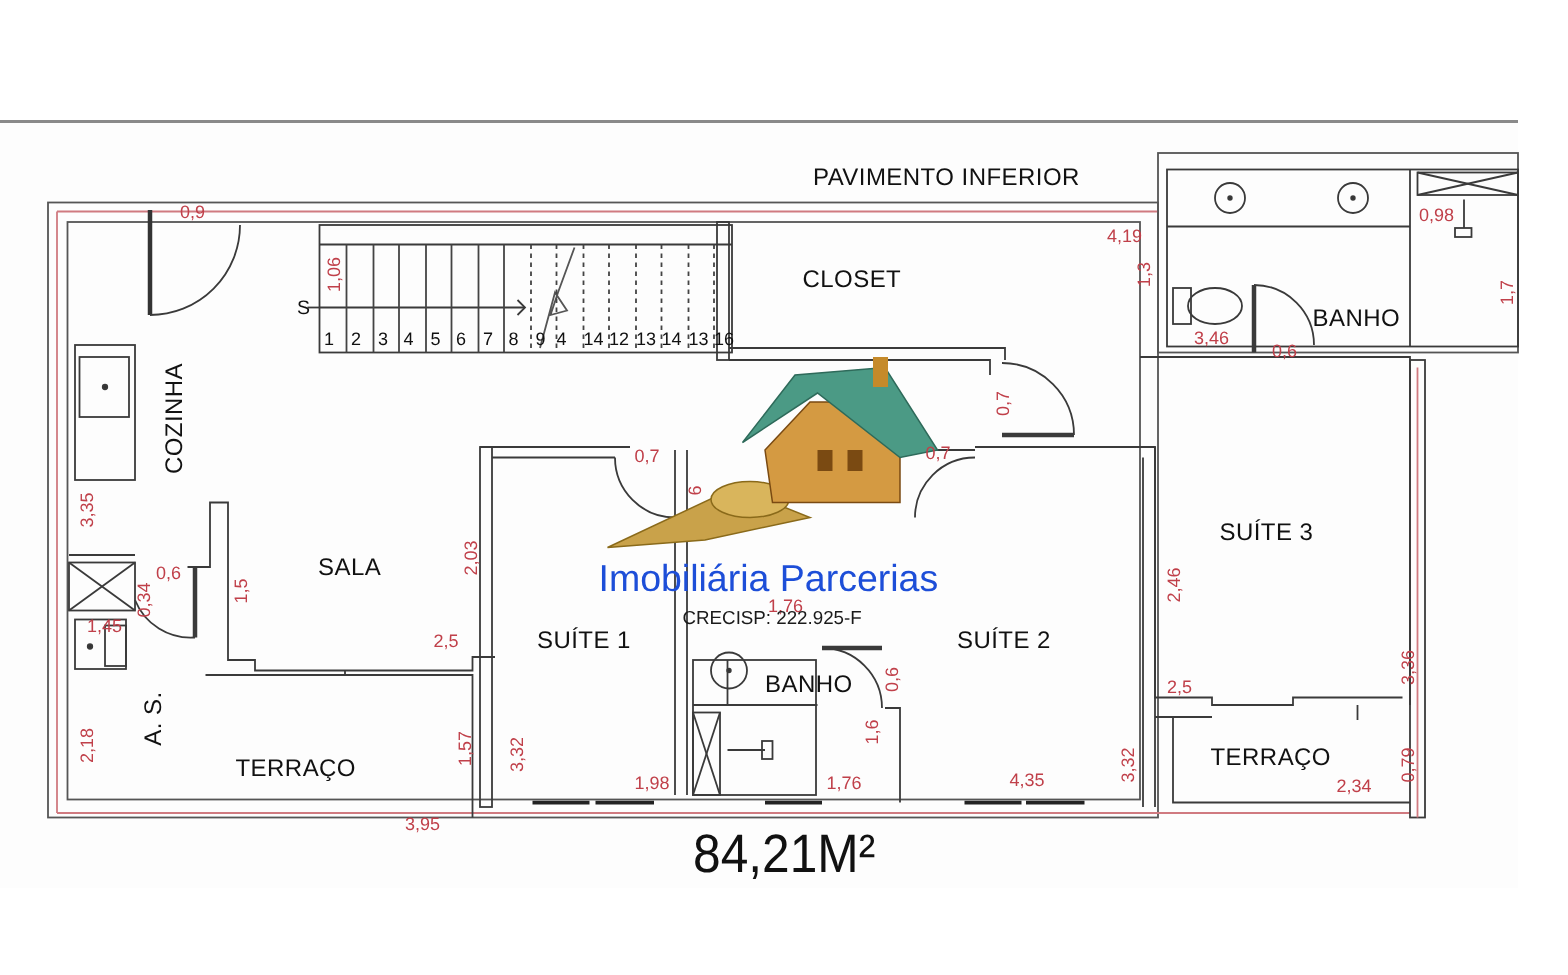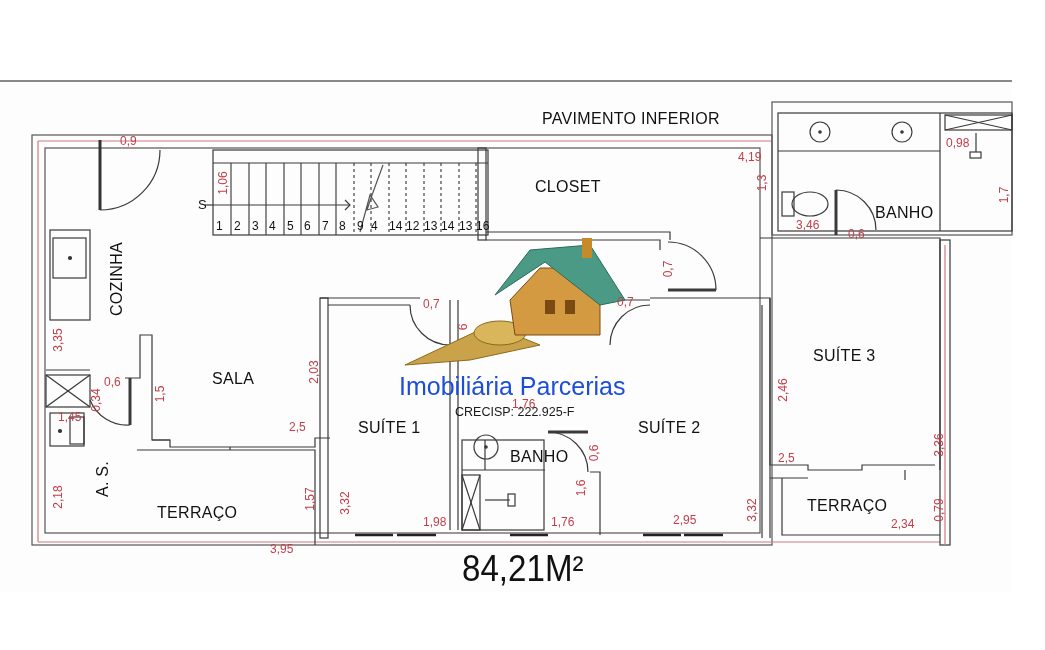--- a/index.html
+++ b/index.html
@@ -214,21 +214,21 @@
 <div class="dim" style="left:270px;top:542px;">3,95</div>
 <div class="dim" style="left:423px;top:297px;">0,7</div>
 <div class="dim vert" style="left:333px;top:496px;">3,32</div>
 <div class="dim" style="left:423px;top:515px;">1,98</div>
 <div class="dim vert" style="left:460px;top:320px;">6</div>
 <div class="dim" style="left:512px;top:397px;">1,76</div>
 <div class="dim vert" style="left:586px;top:446px;">0,6</div>
 <div class="dim vert" style="left:573px;top:481px;">1,6</div>
 <div class="dim" style="left:551px;top:515px;">1,76</div>
 <div class="dim" style="left:617px;top:295px;">0,7</div>
-<div class="dim" style="left:673px;top:513px;">2,95</div>
+<div class="dim" style="left:673px;top:513px;">4,35</div>
 <div class="dim vert" style="left:740px;top:503px;">3,32</div>
 <div class="dim vert" style="left:771px;top:383px;">2,46</div>
 <div class="dim vert" style="left:927px;top:438px;">3,36</div>
 <div class="dim" style="left:778px;top:451px;">2,5</div>
 <div class="dim vert" style="left:927px;top:503px;">0,79</div>
 <div class="dim" style="left:891px;top:517px;">2,34</div>
 
 <div class="brand">Imobiliária Parcerias</div>
 <div class="creci">CRECISP: 222.925-F</div>
 

